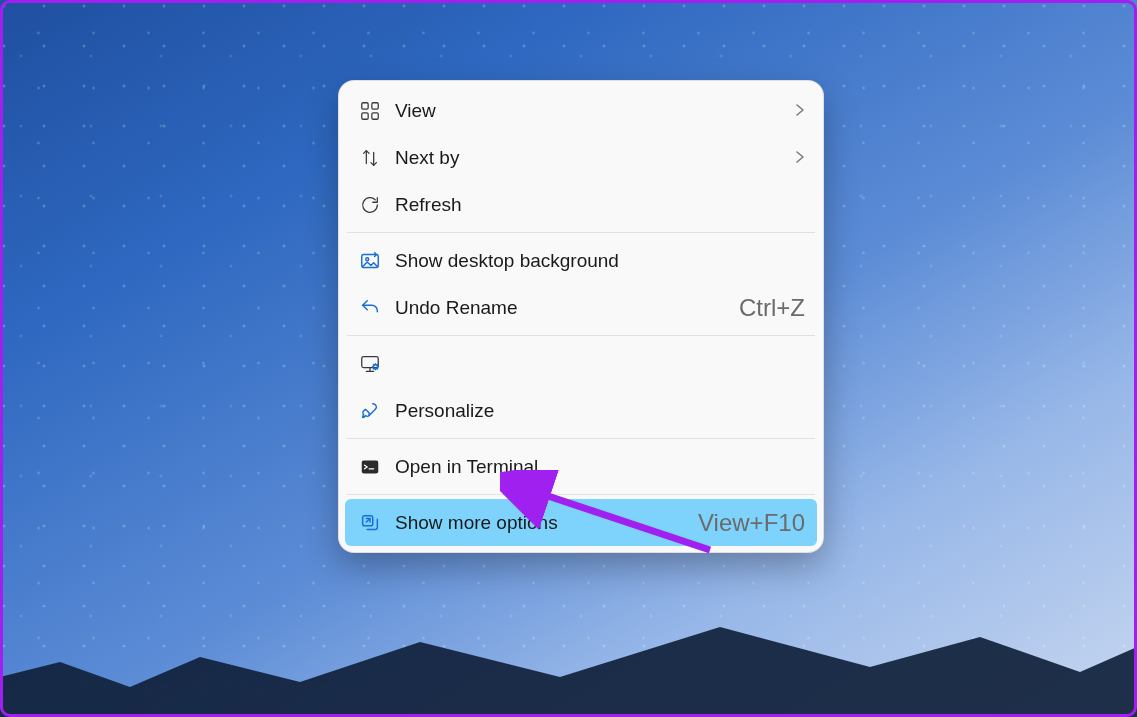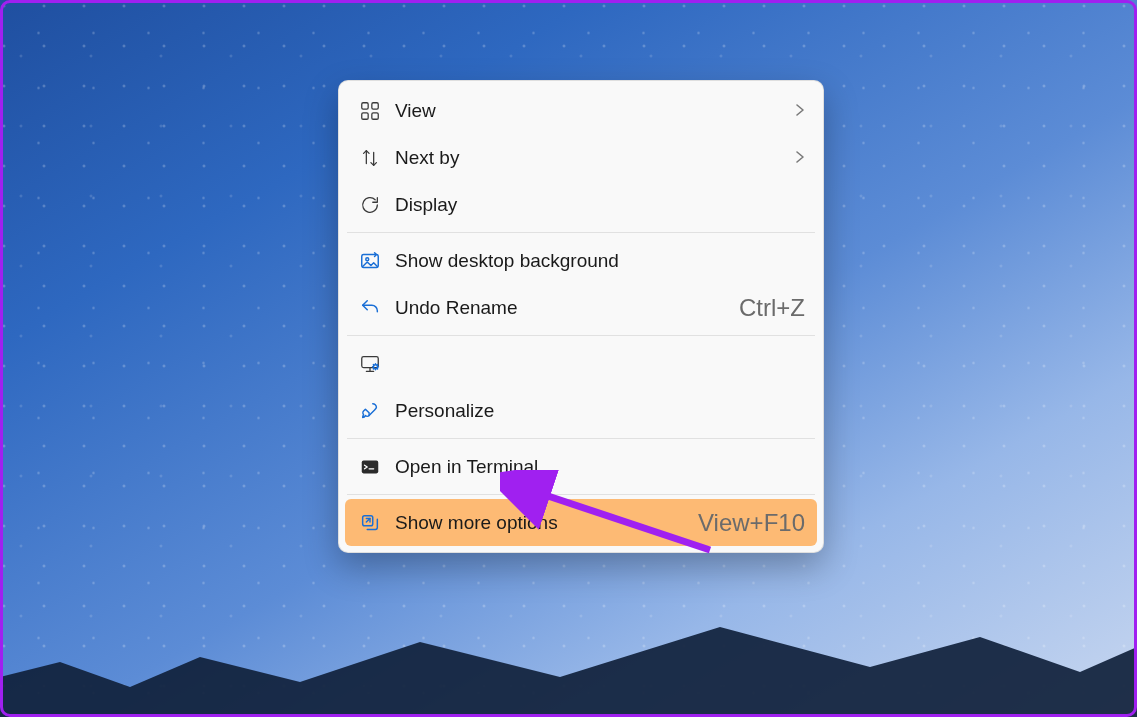--- a/index.html
+++ b/index.html
@@ -35,37 +35,37 @@
     border-radius: 10px;
     box-sizing: border-box;
   }
   .context-menu {
     position: absolute;
     top: 80px;
     left: 338px;
     width: 486px;
     background: #f9f9f9;
     border: 1px solid rgba(0,0,0,0.1);
-    border-radius: 10px;
+    border-radius: 16px;
     box-shadow: 0 14px 34px rgba(0,0,0,0.28);
     padding: 6px;
     box-sizing: border-box;
   }
   .menu-item {
     display: flex;
     align-items: center;
     height: 47px;
     border-radius: 6px;
     padding: 0 12px;
     color: #1a1a1a;
     font-size: 19px;
     cursor: default;
   }
   .menu-item.hovered {
-    background: #fdba74;
+    background: #7dd3fc;
   }
   .menu-icon {
     width: 26px;
     display: flex;
     align-items: center;
     justify-content: center;
     flex: 0 0 26px;
   }
   .menu-label {
     margin-left: 12px;
@@ -151,21 +151,21 @@
           <path d="M2 2l6 5-6 5" fill="none" stroke="#7a7a7a" stroke-width="1.6" stroke-linecap="round" stroke-linejoin="round"></path>
         </svg></span>
     </div>
     <div class="menu-item">
       <span class="menu-icon">
         <svg class="icon-svg" viewBox="0 0 24 24">
           <path class="st" d="M20 12a8 8 0 1 1-2.34-5.66"></path>
           <path class="st" d="M20 4v5h-5"></path>
         </svg>
       </span>
-      <span class="menu-label">Display</span>
+      <span class="menu-label">Refresh</span>
     </div>
     <div class="menu-sep"></div>
     <div class="menu-item">
       <span class="menu-icon">
         <svg class="icon-svg" viewBox="0 0 24 24">
           <rect class="blu" x="3" y="5" width="18" height="14" rx="2"></rect>
           <circle class="blu" cx="9" cy="10" r="1.6"></circle>
           <path class="blu" d="M4 18l5-5 4 4 3-3 4 4"></path>
           <path class="blu" d="M17 3l2 2-2 2"></path>
         </svg>

